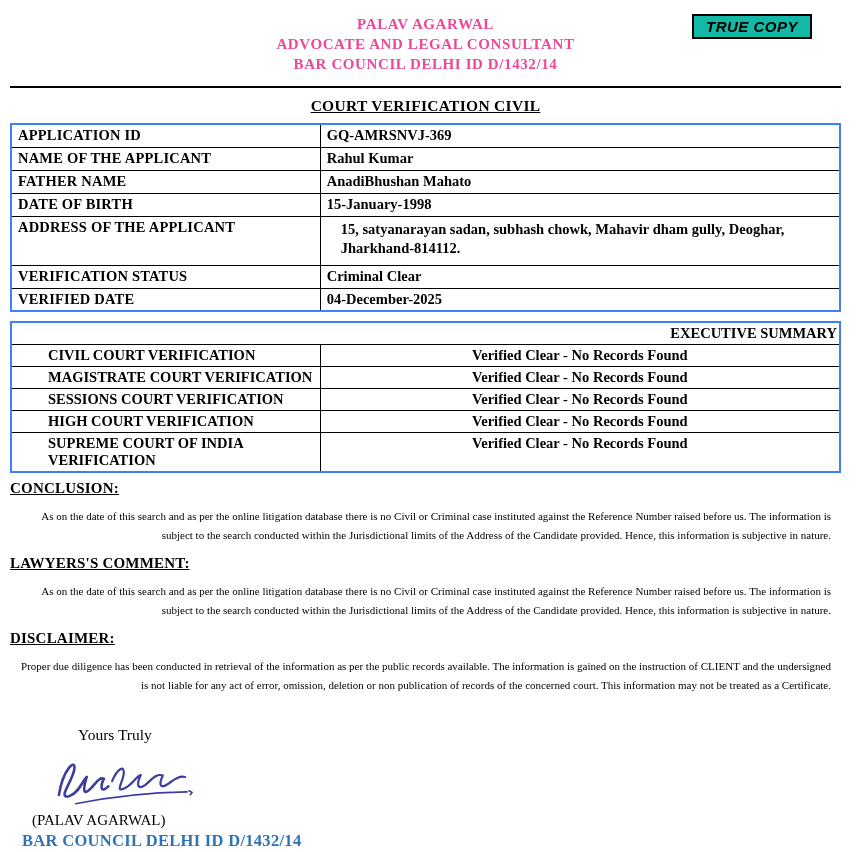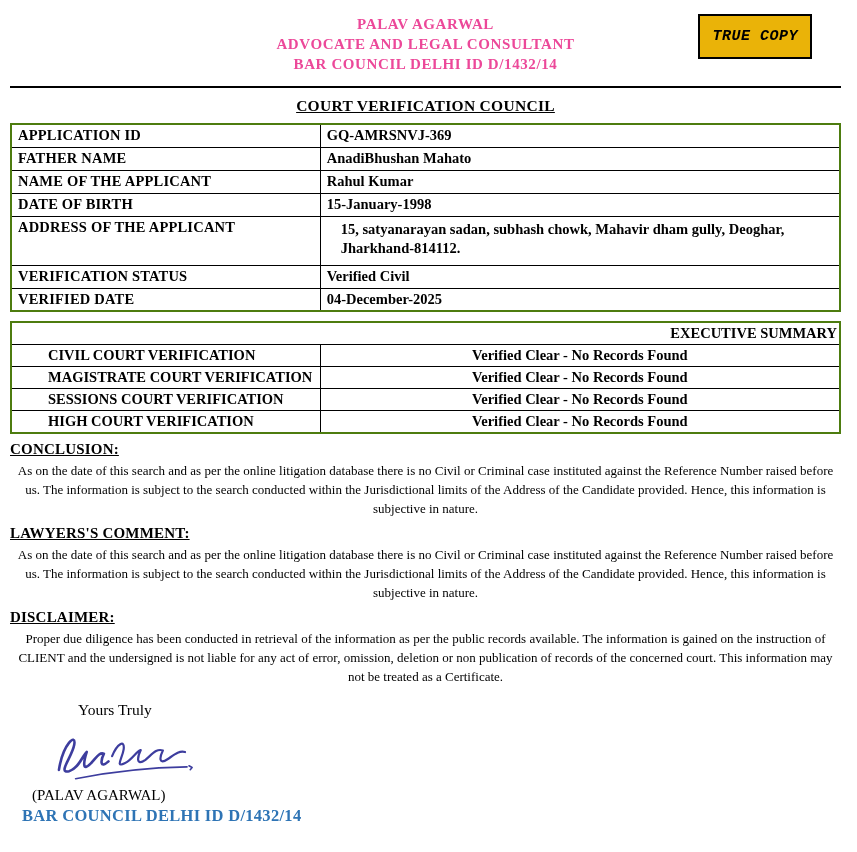--- a/index.html
+++ b/index.html
@@ -14,39 +14,39 @@
   }
   .page { padding: 14px 16px 0 10px; position: relative; width: 857px; }
 
   
   .letterhead { text-align: center; color: #ec4899; font-weight: bold; letter-spacing: .6px; }
   .letterhead div { font-size: 15px; line-height: 20px; }
 
   .stamp {
     position: absolute; top: 14px; right: 45px;
     border: 2px solid #000;
-    padding: 12px 12px;
-    font-family: Liberation Mono, monospace;
+    padding: 2px 12px;
+    font-family: Liberation Sans, sans-serif;
     font-style: italic; font-weight: bold; font-size: 15px;
     letter-spacing: .5px;
-    background: #eab308;
+    background: #14b8a6;
   }
 
   .rule { border: none; border-top: 2px solid #000; margin: 12px 0 0 0; }
 
   h1.report-title {
     text-align: center;
     font-size: 15.5px;
     margin: 9px 0 8px 0;
     text-decoration: underline;
     letter-spacing: .3px;
   }
 
   
-  table { width: 100%; border-collapse: collapse; border: 2px solid #4d7c0f; }
+  table { width: 100%; border-collapse: collapse; border: 2px solid #3b82f6; }
   td, th { border: 1px solid #000; font-size: 14.5px; font-weight: bold; padding: 2px 6px; vertical-align: top; }
   table.details td.lbl { width: 37.3%; letter-spacing: .2px; }
   table.details td { height: 23px; }
   table.details td.addr { line-height: 19px; padding-top: 3px; padding-bottom: 6px; }
 
   table.summary { margin-top: 9px; }
   table.summary th.sumtitle { text-align: right; border-bottom: 1px solid #000; padding: 2px; font-size: 14.5px; }
   table.summary td.lbl { width: 37.3%; padding-left: 36px; }
   table.summary td.val { text-align: center; }
   table.summary td { height: 22px; }
@@ -54,27 +54,27 @@
   
   .section { margin-top: 7px; }
   .sec-head {
     font-weight: bold;
     text-decoration: underline;
     font-size: 15px;
     margin: 6px 0 3px 0;
     letter-spacing: .2px;
   }
   .section p {
-    margin: 0;
-    font-size: 13px;
+    margin: 10px;
+    font-size: 11px;
     line-height: 19px;
-    text-align: center;
+    text-align: right;
   }
 
-  .closing { margin: 15px 0 0 68px; font-size: 15.5px; }
+  .closing { margin: 31px 0 0 68px; font-size: 15.5px; }
 
   .sig-wrap { margin: 6px 0 0 38px; height: 60px; }
   .sig-wrap svg { transform: rotate(-4deg); }
 
   .sig-name { margin: 2px 0 0 22px; font-size: 15px; }
   .sig-bar {
     margin: 2px 0 0 12px;
     font-size: 16.5px;
     font-weight: bold;
     color: #2e74b5;
@@ -89,47 +89,47 @@
   <div class="stamp">TRUE COPY</div>
 
   <div class="letterhead">
     <div>PALAV AGARWAL</div>
     <div>ADVOCATE AND LEGAL CONSULTANT</div>
     <div>BAR COUNCIL DELHI ID D/1432/14</div>
   </div>
 
   <hr class="rule">
 
-  <h1 class="report-title">COURT VERIFICATION COUNCIL</h1>
+  <h1 class="report-title">COURT VERIFICATION CIVIL</h1>
 
   <table class="details">
     <tbody>
         <tr>
       <td class="lbl">APPLICATION ID</td>
       <td>GQ-AMRSNVJ-369</td>
     </tr>
     <tr>
+      <td class="lbl">NAME OF THE APPLICANT</td>
+      <td>Rahul Kumar</td>
+    </tr>
+    <tr>
       <td class="lbl">FATHER NAME</td>
       <td>AnadiBhushan Mahato</td>
-    </tr>
-    <tr>
-      <td class="lbl">NAME OF THE APPLICANT</td>
-      <td>Rahul Kumar</td>
     </tr>
     <tr>
       <td class="lbl">DATE OF BIRTH</td>
       <td>15-January-1998</td>
     </tr>
     <tr>
       <td class="lbl">ADDRESS OF THE APPLICANT</td>
       <td class="addr" style="height:49px;padding-left:20px;">15, satyanarayan sadan, subhash chowk, Mahavir dham gully, Deoghar, Jharkhand-814112.</td>
     </tr>
     <tr>
       <td class="lbl">VERIFICATION STATUS</td>
-      <td>Verified Civil</td>
+      <td>Criminal Clear</td>
     </tr>
     <tr>
       <td class="lbl">VERIFIED DATE</td>
       <td>04-December-2025</td>
     </tr>
   </tbody>
     </table>
 
   <table class="summary">
     <tbody>
@@ -143,20 +143,24 @@
     <tr>
       <td class="lbl">MAGISTRATE COURT VERIFICATION</td>
       <td class="val">Verified Clear - No Records Found</td>
     </tr>
     <tr>
       <td class="lbl">SESSIONS COURT VERIFICATION</td>
       <td class="val">Verified Clear - No Records Found</td>
     </tr>
     <tr>
       <td class="lbl">HIGH COURT VERIFICATION</td>
+      <td class="val">Verified Clear - No Records Found</td>
+    </tr>
+    <tr>
+      <td class="lbl">SUPREME COURT OF INDIA VERIFICATION</td>
       <td class="val">Verified Clear - No Records Found</td>
     </tr>
   </tbody>
     </table>
 
   <div class="section">
     <div class="sec-head">CONCLUSION:</div>
     <p>As on the date of this search and as per the online litigation database there is no Civil or Criminal case instituted against the Reference Number raised before us. The information is subject to the search conducted within the Jurisdictional limits of the Address of the Candidate provided. Hence, this information is subjective in nature.</p>
   </div>
 

